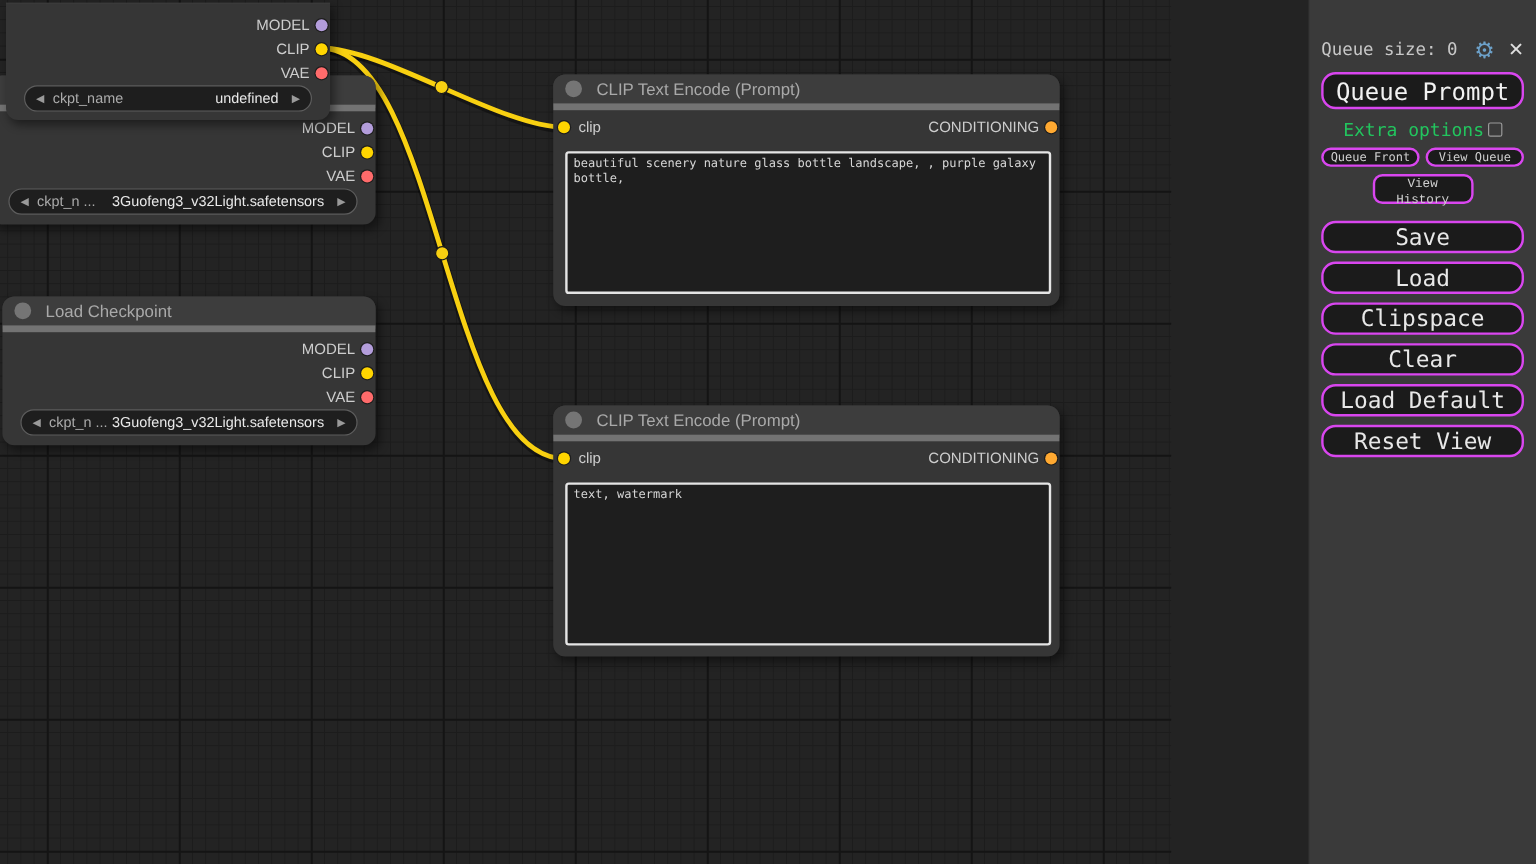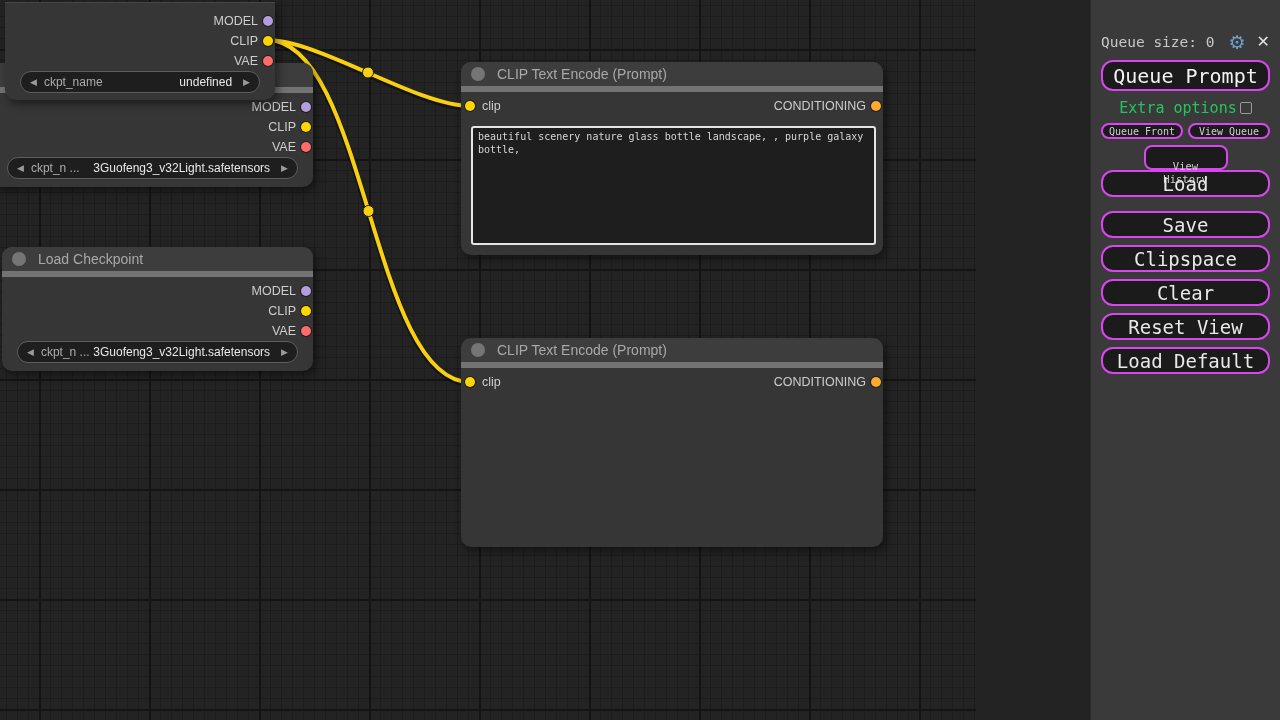--- a/index.html
+++ b/index.html
@@ -91,21 +91,21 @@
     font-family:"DejaVu Sans Mono", monospace; cursor:pointer;
   }
   .btn-queue-prompt { margin-top:9px; height:31px; font-size:20px; line-height:29px; color:#f2f2f2; }
   .extra-row { margin-top:9px; height:16px; display:flex; align-items:center;
                justify-content:center; font-size:15px; color:#22c55e; }
   .checkbox { width:12px; height:12px; border:1.5px solid #9a9a9a; border-radius:2px;
               margin-left:3px; background:transparent; }
   .small-row { margin-top:7px; display:flex; gap:5px; }
   .btn-small { flex:1 1 0; height:16px; font-size:10px; line-height:14px; border-radius:8px; color:#cfcfcf; }
   .btn-history { margin:6px auto 0; width:84px; height:25px; font-size:10.5px;
-                 line-height:13px; border-radius:8px; padding-top:13px; color:#cfcfcf; }
+                 line-height:13px; border-radius:8px; padding-top:1px; color:#cfcfcf;font-family:Liberation Mono, monospace; }
   .btn-big { height:27px; font-size:19px; line-height:25px; margin-bottom:7px; }
   .btn-save { margin-top:14px; }
 </style>
 </head>
 <body>
 
 <div class="canvas">
 
   <svg class="wires" width="1090" height="720">
     <g transform="translate(0,1.5)" stroke="#000000" stroke-opacity="0.38" stroke-width="6.5" fill="none">
@@ -223,39 +223,40 @@
     <div class="iorow">
       <div class="srow in">
         <span class="dot dot-clip"></span>
         <span class="slot-label">clip</span>
       </div>
       <div class="srow out">
         <span class="slot-label">CONDITIONING</span>
         <span class="dot dot-cond"></span>
       </div>
     </div>
+    <div class="prompt-box">text, watermark</div>
   </div>
 
 </div>
 
 <div class="sidebar">
   <div class="queue-row">
     <span>Queue size: 0</span>
     <span class="gear">⚙</span>
     <span class="close">✕</span>
   </div>
   <button class="btn btn-queue-prompt">Queue Prompt</button>
   <div class="extra-row">
     <span>Extra options</span>
     <span class="checkbox"></span>
   </div>
   <div class="small-row">
     <button class="btn btn-small">Queue Front</button>
     <button class="btn btn-small">View Queue</button>
   </div>
   <button class="btn btn-history"><span>View</span><br><span>History</span></button>
+  <button class="btn btn-big btn-save">Save</button>
   <button class="btn btn-big">Load</button>
-  <button class="btn btn-big btn-save">Save</button>
   <button class="btn btn-big">Clipspace</button>
   <button class="btn btn-big">Clear</button>
+  <button class="btn btn-big">Load Default</button>
   <button class="btn btn-big">Reset View</button>
-  <button class="btn btn-big">Load Default</button>
 </div>
 
 </body></html>

